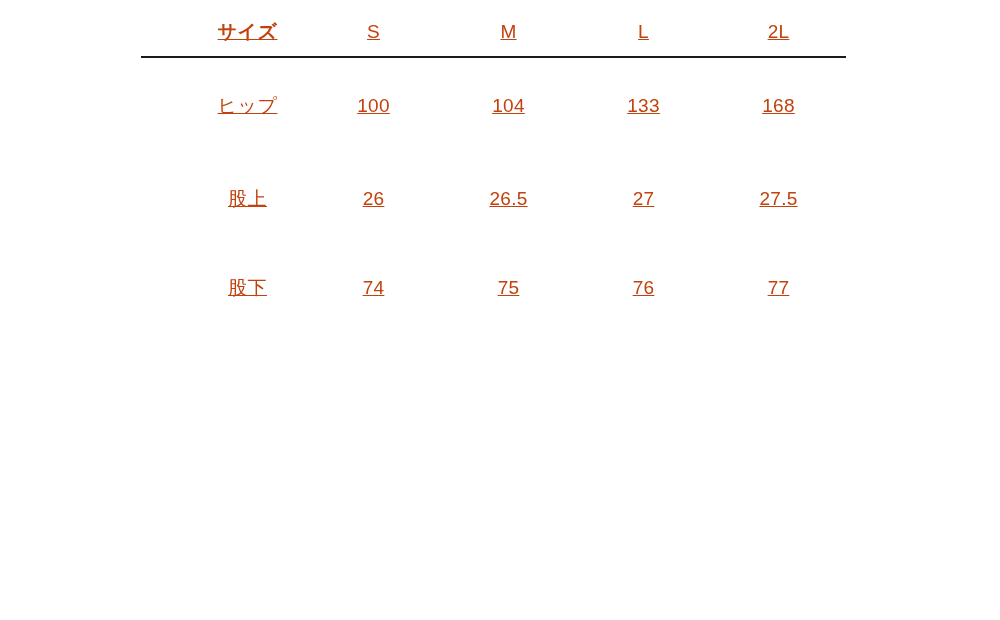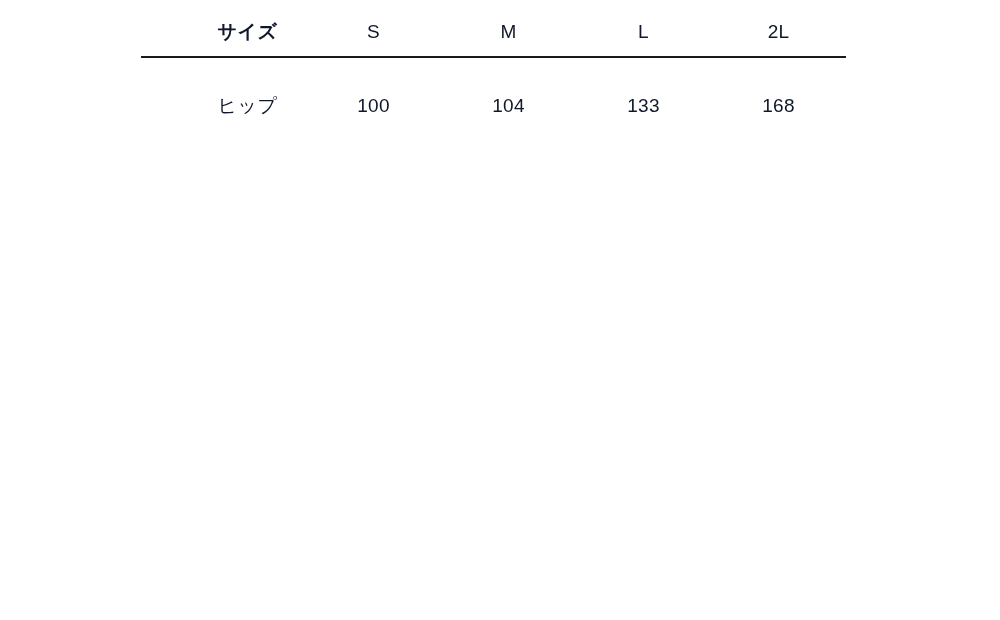--- a/index.html
+++ b/index.html
@@ -33,23 +33,24 @@
   }
   table.size-table col.c-label { width: 165px; }
   table.size-table col.c-val   { width: 135px; }
   table.size-table th,
   table.size-table td {
     padding: 0;
     margin: 0;
     border: 0;
     font-weight: normal;
     font-size: 19px;
-    color: #0f172a;
+    color: #c2410c;
     text-align: center;
     vertical-align: middle;
+    text-decoration: underline;
   }
   
   tr.header-row th,
   tr.header-row td {
     height: 48px;
     border-bottom: 2px solid #1a1a1a;
   }
   tr.header-row .row-label {
     font-size: 19px;
     font-weight: bold;
@@ -103,16 +104,30 @@
         </tr>
       </thead>
       <tbody>
         <tr>
           <td class="row-label">ヒップ</td>
           <td class="cell-val">100</td>
           <td class="cell-val">104</td>
           <td class="cell-val">133</td>
           <td class="cell-val">168</td>
         </tr>
+        <tr>
+          <td class="row-label">股上</td>
+          <td class="cell-val">26</td>
+          <td class="cell-val">26.5</td>
+          <td class="cell-val">27</td>
+          <td class="cell-val">27.5</td>
+        </tr>
+        <tr>
+          <td class="row-label">股下</td>
+          <td class="cell-val">74</td>
+          <td class="cell-val">75</td>
+          <td class="cell-val">76</td>
+          <td class="cell-val">77</td>
+        </tr>
       </tbody>
     </table>
   </div>
 </div>
 
 </body></html>

